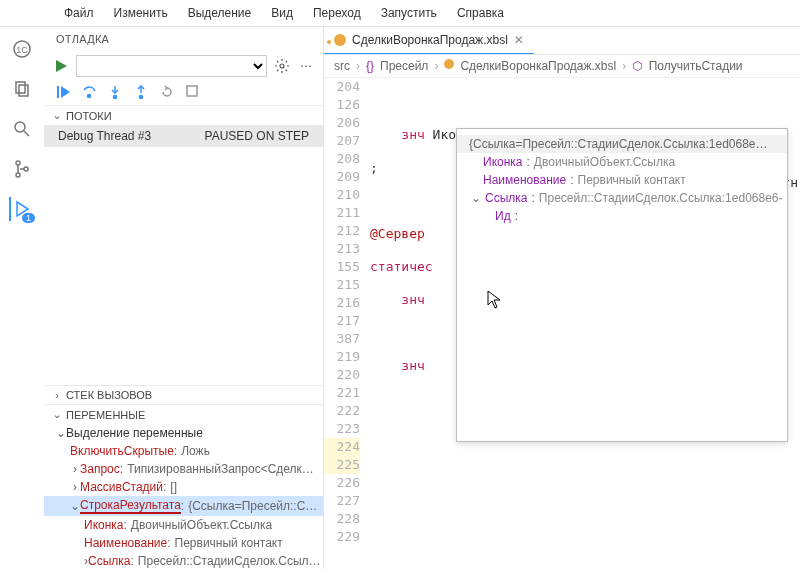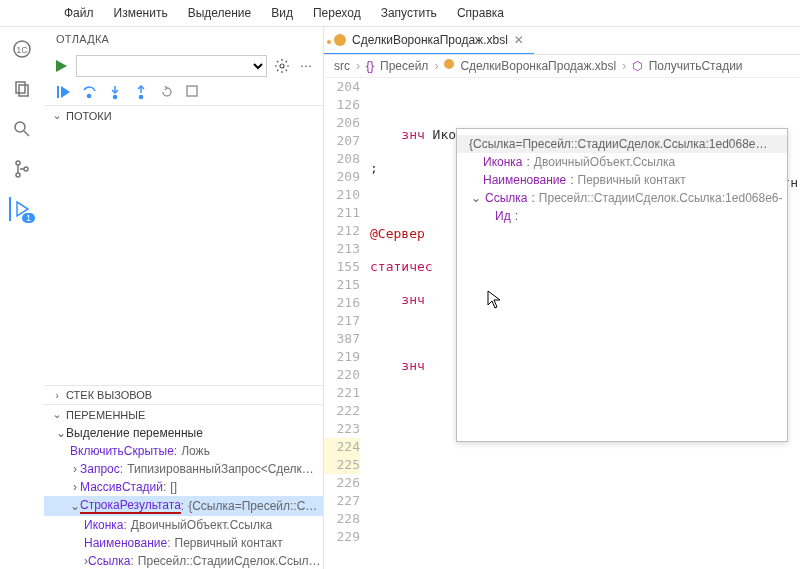--- a/index.html
+++ b/index.html
@@ -21,21 +21,21 @@
   .toolbar2 .gray{color:#999}
   .section{border-top:1px solid #e8e8e8}
   .section-hdr{display:flex;align-items:center;gap:4px;padding:3px 8px;font-size:11px;color:#444;cursor:default}
   .chev{width:10px;display:inline-block;text-align:center;color:#666}
   .thread-row{display:flex;justify-content:space-between;padding:4px 14px;background:#e8e8e8}
   .vars{overflow:hidden}
   .var-row{display:flex;align-items:center;padding:2px 6px;white-space:nowrap;overflow:hidden;text-overflow:ellipsis}
   .var-row.sel{background:#cfe5ff}
   .var-row.sel .vname{border-bottom:2px solid #b81313}
   .ind0{padding-left:12px}.ind1{padding-left:26px}.ind2{padding-left:40px}
-  .vname{color:#6d28d9}
+  .vname{color:#b91c1c}
   .vval{color:#666;margin-left:4px}
   .vcolon{color:#666}
   .editor{flex:1;display:flex;flex-direction:column;overflow:hidden}
   .tabs{display:flex;align-items:center;border-bottom:1px solid #e5e5e5}
   .tab{display:flex;align-items:center;gap:6px;padding:6px 10px;border-bottom:1px solid #3794ff;position:relative}
   .tab .dot{width:6px;height:6px;border-radius:50%;background:#e9a844;position:absolute;left:2px;bottom:8px;border:1px solid #fff}
   .tab .modul{width:12px;height:12px;border-radius:50%;background:#e9a844}
   .tab .close{color:#888}
   .crumbs{display:flex;align-items:flex-start;gap:6px;padding:4px 10px;color:#666;border-bottom:1px solid #f0f0f0}
   .crumbs .sep{color:#aaa}
@@ -160,20 +160,24 @@
             <rect x="1" y="1" width="10" height="10" fill="none" stroke="currentColor" stroke-width="1.5"></rect>
           </svg>
         </div>
     </div>
 
     <div class="section">
       <div class="section-hdr">
           <span class="chev">⌄</span>
           <span>ПОТОКИ</span>
         </div>
+      <div class="thread-row">
+        <span>Debug Thread #3</span>
+        <span>PAUSED ON STEP</span>
+      </div>
     </div>
     <div style="flex:1"></div>
     <div class="section">
       <div class="section-hdr">
           <span class="chev">›</span>
           <span>СТЕК ВЫЗОВОВ</span>
         </div>
     </div>
     <div class="section">
       <div class="section-hdr">

